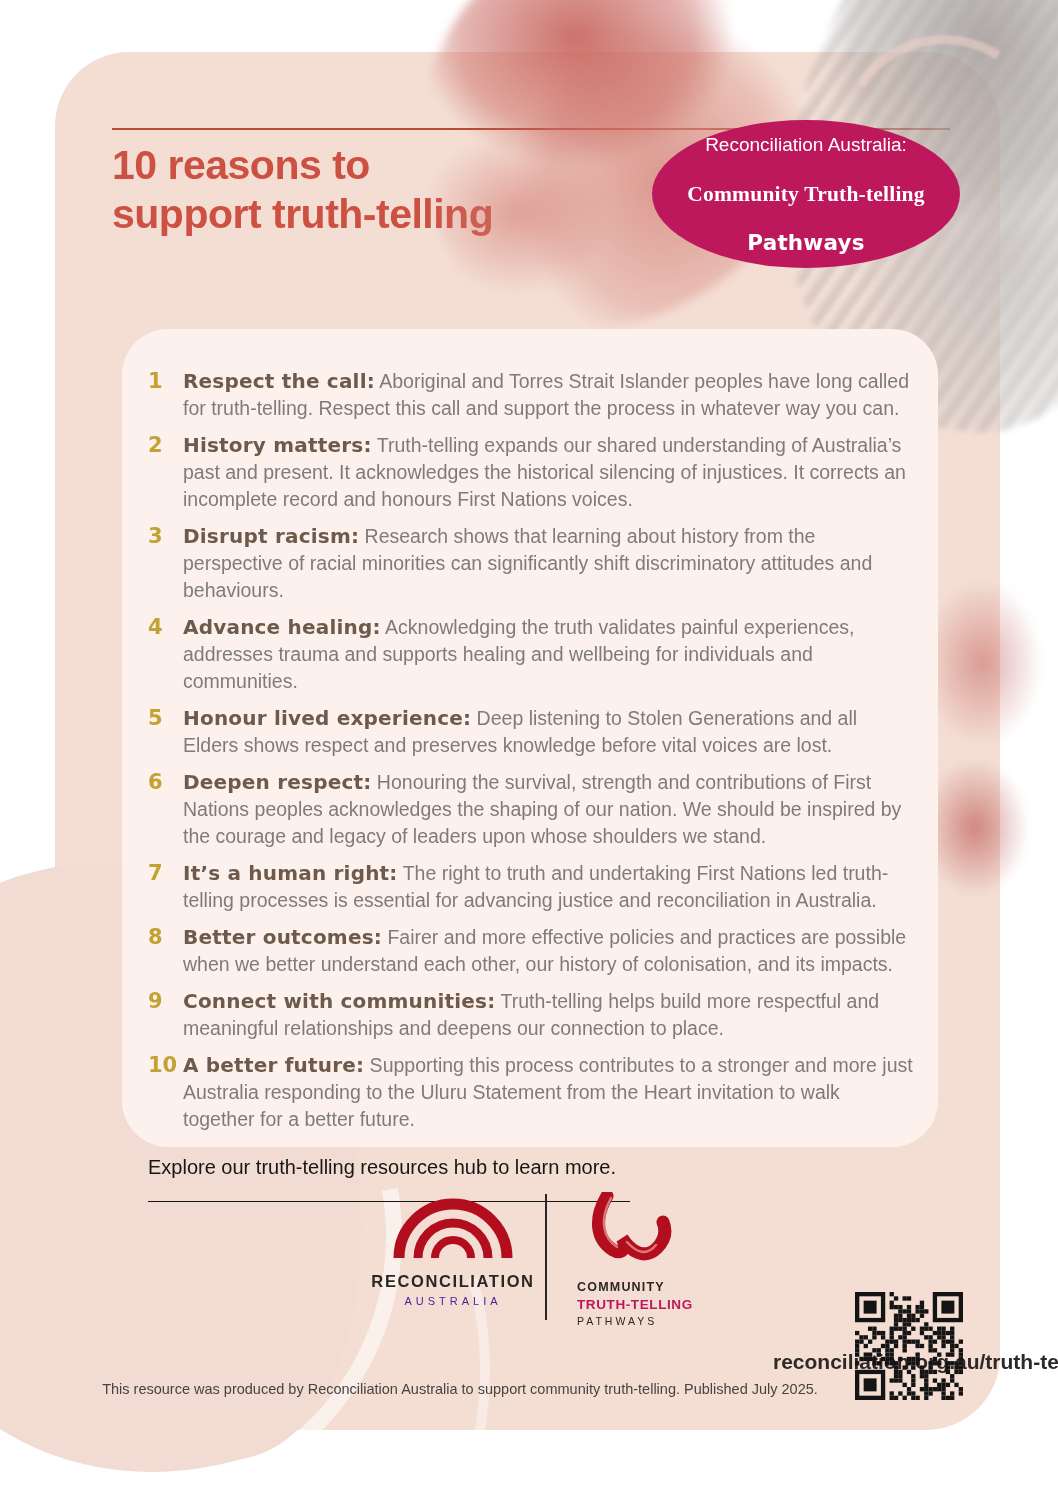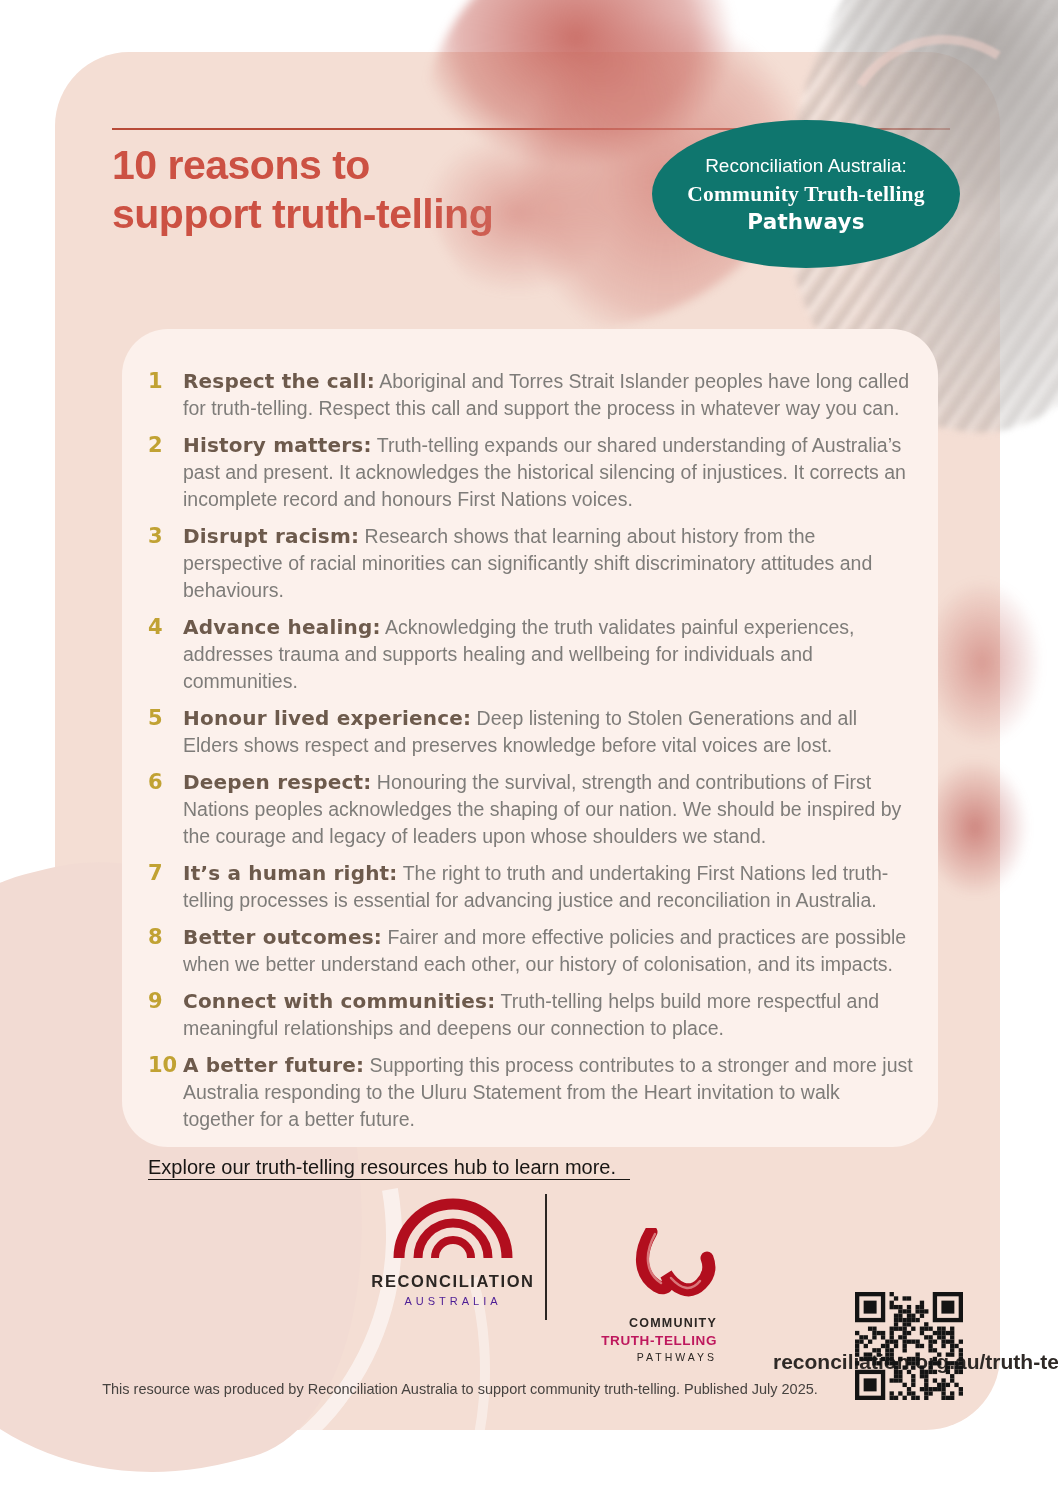--- a/index.html
+++ b/index.html
@@ -73,23 +73,23 @@
   }
   .wc-arc {
     left:840px; top:35px; width:190px; height:190px; z-index:4;
     border:9px solid rgba(242,209,202,.55); border-radius:50%;
     border-color:rgba(242,209,202,.55) transparent transparent transparent;
     transform:rotate(-12deg); filter:blur(1px);
   }
   
   .badge {
     position:absolute; left:652px; top:120px; width:308px; height:148px; z-index:5;
-    background:#0f766e; border-radius:50%;
+    background:#be185d; border-radius:50%;
     display:flex; flex-direction:column; align-items:center; justify-content:center;
-    color:#ffffff; text-align:center;
+    color:#ffffff; text-align:center;gap:21px;
   }
   .badge-l1 { font-size:19px; }
   .badge-l2 { font-size:21.5px; font-weight:bold; margin-top:5px;
               font-family:Liberation Serif, serif; letter-spacing:.2px; }
   .badge-l3 { font-size:21.5px; font-weight:bold; margin-top:2px;
               font-family:"DejaVu Sans", sans-serif; letter-spacing:.2px; }
   
   .inner {
     position:absolute; left:122px; top:329px; width:816px; height:818px; z-index:5;
     background:#fcf1ec; border-radius:46px;
@@ -102,33 +102,33 @@
   }
   .reason p { margin:0; font-size:19.5px; line-height:27px; color:#7e7c79; }
   .reason b {
     color:#6d5a4c; font-size:20px; letter-spacing:.2px;
     font-family:"DejaVu Sans", sans-serif;
     margin-top:36px;
   }
   .hub-link {
     display:inline-block; margin:13px 0 12px 0;
     font-size:20px; color:#181614; text-decoration:none;
-    padding-bottom:0; padding-right:14px;
+    padding-bottom:22px; padding-right:14px;
     border-bottom:1.6px solid #181614; cursor:pointer;
   }
   
   .logos { position:absolute; z-index:5; }
   .ra-logo { left:368px; top:1196px; width:170px; text-align:center; }
   .ra-name { font-size:16.5px; font-weight:bold; letter-spacing:1.6px; color:#2b2623; margin-top:8px; }
   .ra-sub  { font-size:11px; letter-spacing:4px; color:#4c1d95; margin-top:4px; }
   .logo-divider {
     position:absolute; left:545px; top:1194px; width:2px; height:126px;
     background:#2b2623; z-index:5;
   }
-  .ctp-logo { left:577px; top:1228px; width:140px; text-align:right; }
+  .ctp-logo { left:577px; top:1192px; width:140px; text-align:left; }
   .ctp-l1 { font-size:12.5px; font-weight:bold; letter-spacing:1.2px; color:#2b2623; margin-top:4px; }
   .ctp-l2 { font-size:13.5px; font-weight:bold; letter-spacing:.6px; color:#be185d; margin-top:3px; }
   .ctp-l3 { font-size:10.5px; letter-spacing:3px; color:#2b2623; margin-top:3px; }
   
   .footer-url {
     position:absolute; left:0; top:1350px; width:1058px; z-index:5;
     text-align:right; font-size:21px; font-weight:bold; color:#2e2926;margin-left:44px;
   }
   .footer-note {
     position:absolute; left:30px; top:1381px; width:860px; z-index:5;

